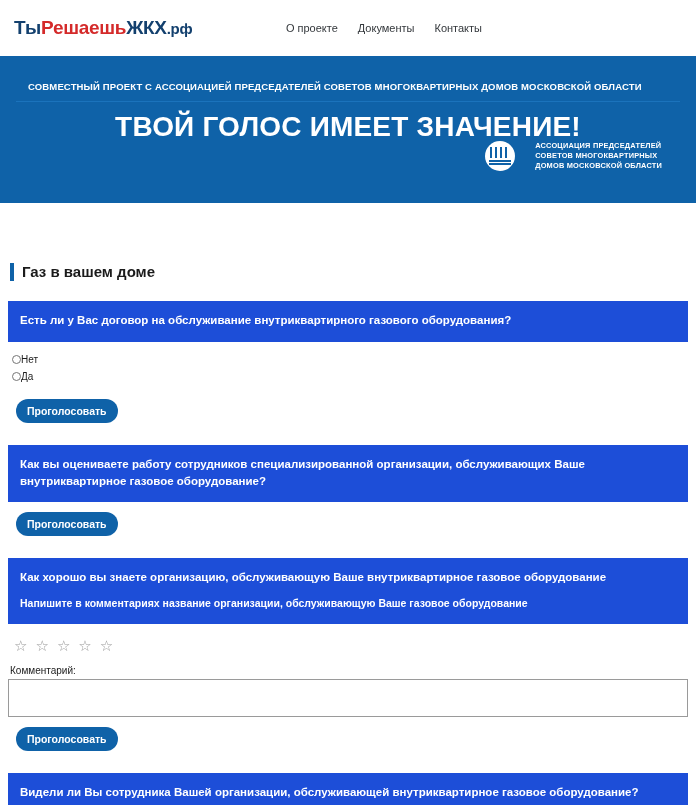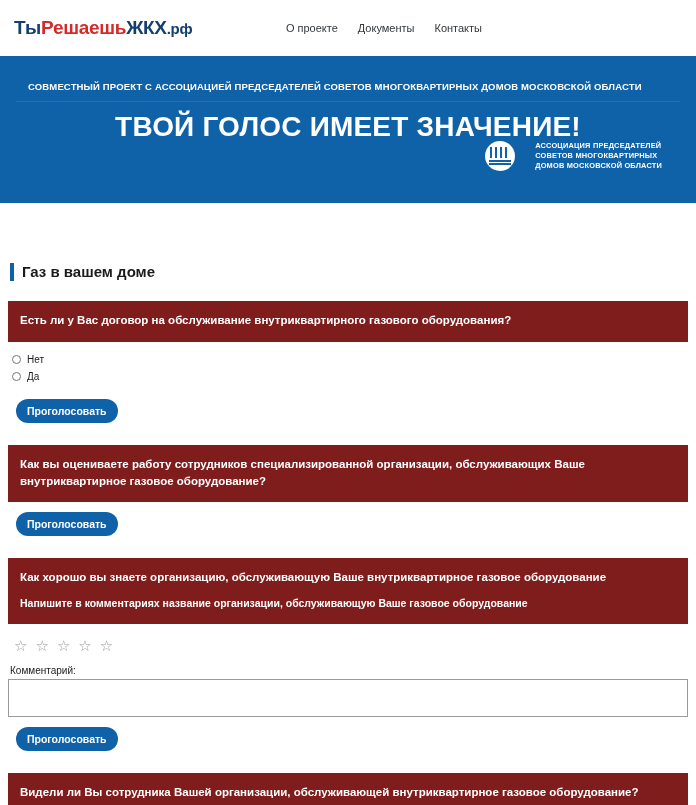--- a/index.html
+++ b/index.html
@@ -130,40 +130,40 @@
     border-left: 4px solid #0f62a8;
     padding-left: 8px;
     line-height: 1.2;
     margin-top: 46px;
   }
 
   
   .polls { padding: 0 8px 20px 8px; }
   .poll { margin-bottom: 22px; }
   .poll-question {
-    background: #7f1d1d;
+    background: #1d4ed8;
     color: #fff;
     font-size: 11.5px;
     font-weight: bold;
     line-height: 1.5;
     padding: 11px 12px 12px 12px;
   }
   .poll-sub {
     display: block;
     margin-top: 10px;
     font-size: 10.5px;
     font-weight: bold;
   }
   .options {
     padding: 8px 0 2px 4px;
   }
   .option {
     display: flex;
     align-items: center;
-    gap: 6px;
+    gap: 0;
     font-size: 10px;
     color: #1b1b1b;
     margin: 3px 0;
     line-height: 1.4;
   }
   .radio {
     width: 9px;
     height: 9px;
     border: 1px solid #767676;
     border-radius: 50%;

